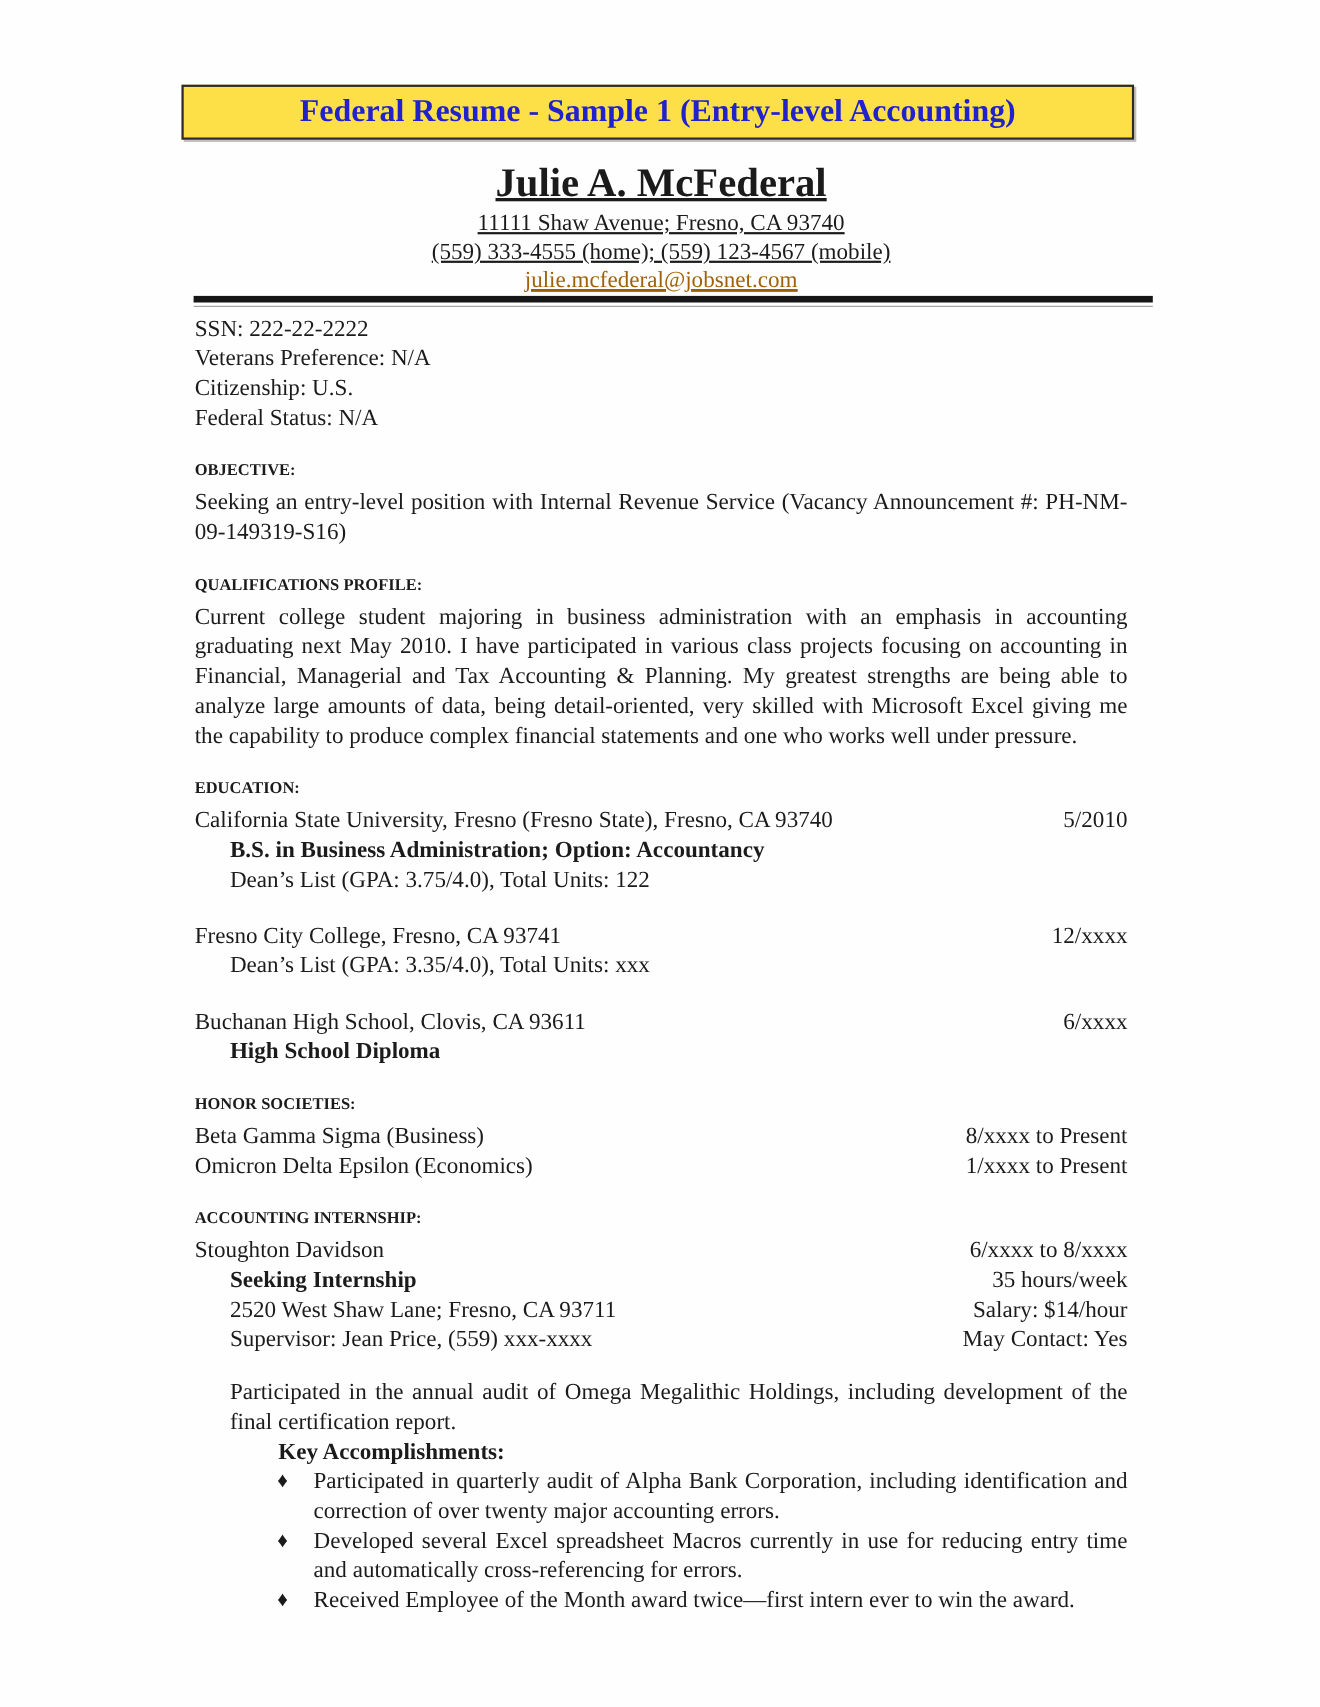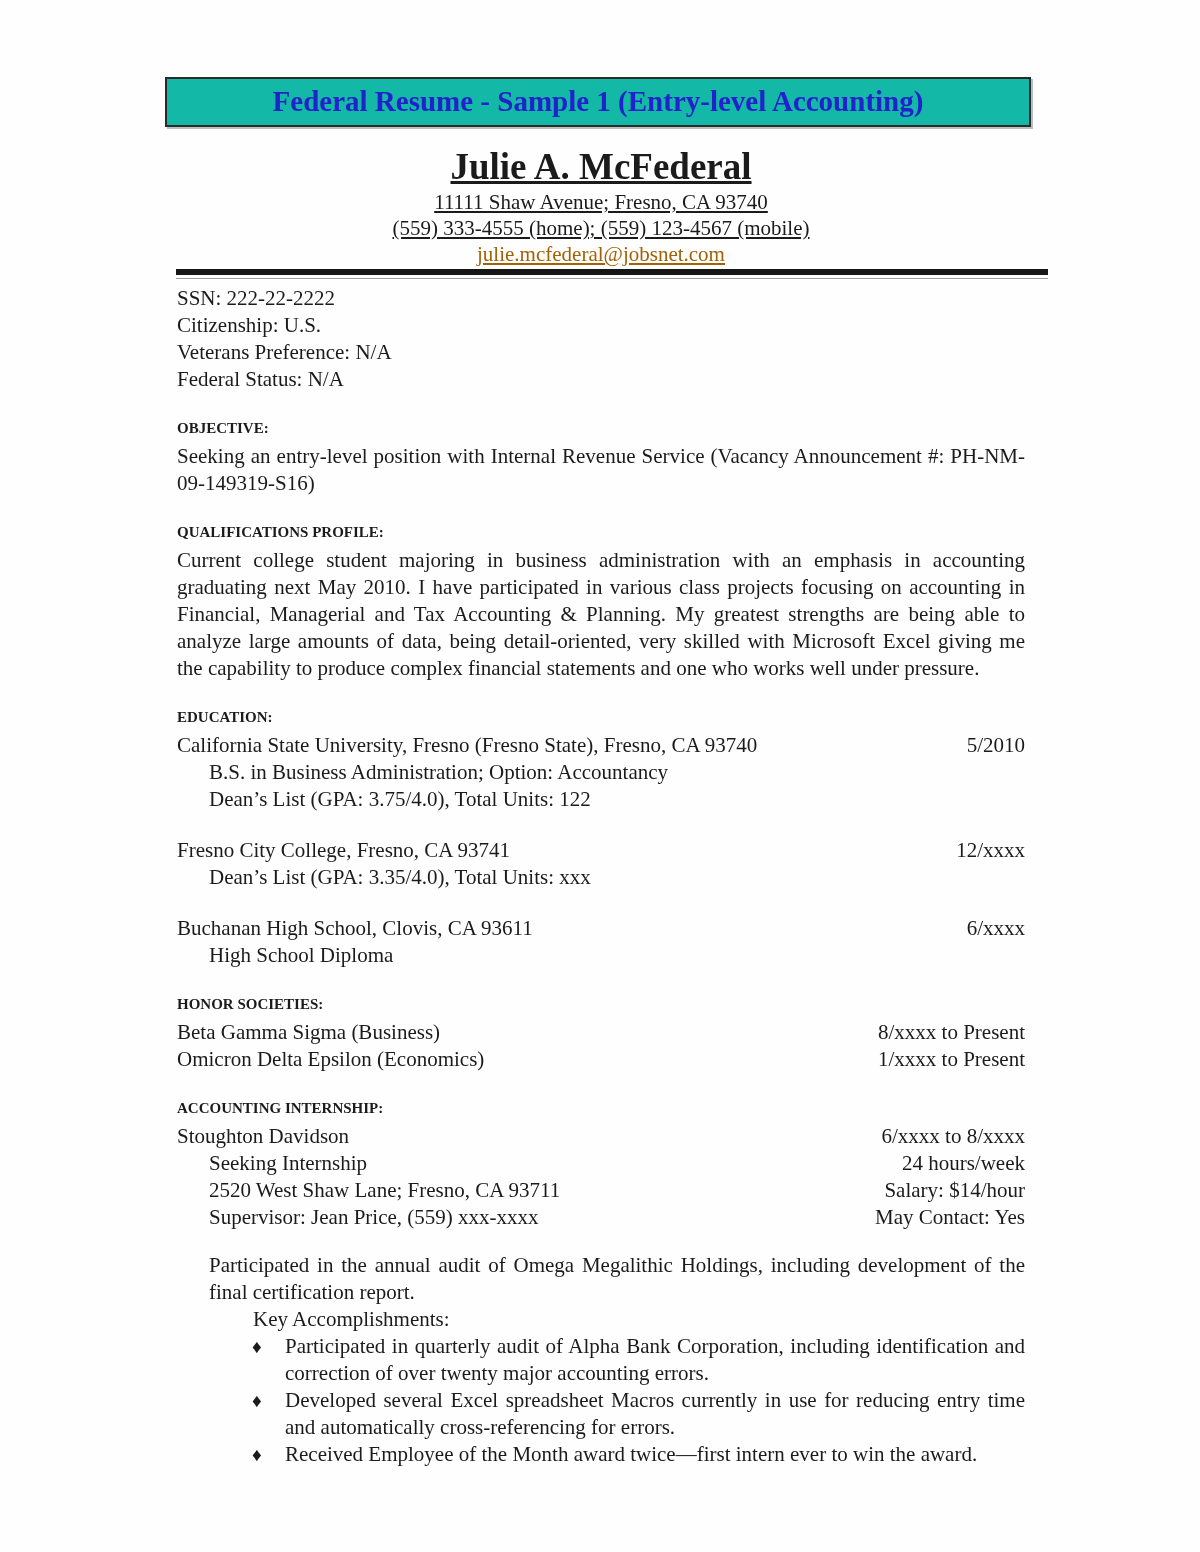--- a/index.html
+++ b/index.html
@@ -15,21 +15,21 @@
     overflow:hidden;
   }
   
   .banner{
     margin-left:165px;
     width:866px;
     border:2px solid #2a2a2a;
     box-sizing:border-box;
     text-align:center;
     padding:6px 0 8px 0;
-    background:#14b8a6;
+    background:#fde047;
     box-shadow:2px 2px 0 #bdbdbd;
   }
   .banner-text{
     color:#2222cc;
     font-weight:bold;
     font-size:29px;
     line-height:32px;
   }
   
   .header-block{
@@ -75,21 +75,21 @@
   .heading{
     margin:0;
     font-size:15px;
     line-height:29px;
     font-weight:bold;
     text-decoration-thickness:2.5px;
     text-underline-offset:3px;
   }
   p{margin:0;}
   .justify{text-align:justify;}
-  .bold{font-weight:normal;}
+  .bold{font-weight:bold;}
   .indent1{margin-left:32px;}
   .indent2{margin-left:76px;}
   .row{display:flex;justify-content:space-between;gap:23px;}
   .row .right{text-align:center;white-space:nowrap;padding-left:20px;}
   .edu-entry + .edu-entry{margin-top:24px;}
   .description{margin-top:21px;}
   .bullet{
     position:relative;
     margin-left:108px;
     text-align:justify;
@@ -118,22 +118,22 @@
       <a class="email-link">julie.mcfederal@jobsnet.com</a>
     </div>
   </div>
 
   <div class="rule"></div>
 
   <div class="content">
 
     <div class="info-block">
       <div>SSN: 222-22-2222</div>
+      <div>Veterans Preference: N/A</div>
       <div>Citizenship: U.S.</div>
-      <div>Veterans Preference: N/A</div>
       <div>Federal Status: N/A</div>
     </div>
 
     <section class="section">
       <h2 class="heading">OBJECTIVE:</h2>
       <p class="justify">Seeking an entry-level position with Internal Revenue Service (Vacancy Announcement #: PH-NM-09-149319-S16)</p>
     </section>
 
     <section class="section">
       <h2 class="heading">QUALIFICATIONS PROFILE:</h2>
@@ -183,21 +183,21 @@
 
     <section class="section">
       <h2 class="heading">ACCOUNTING INTERNSHIP:</h2>
 
       <div class="row">
         <span>Stoughton Davidson</span>
         <span class="right">6/xxxx to 8/xxxx</span>
       </div>
       <div class="row">
         <span class="indent1 bold">Seeking Internship</span>
-        <span class="right">24 hours/week</span>
+        <span class="right">35 hours/week</span>
       </div>
       <div class="row">
         <span class="indent1">2520 West Shaw Lane; Fresno, CA 93711</span>
         <span class="right">Salary: $14/hour</span>
       </div>
       <div class="row">
         <span class="indent1">Supervisor: Jean Price, (559) xxx-xxxx</span>
         <span class="right">May Contact: Yes</span>
       </div>
 

